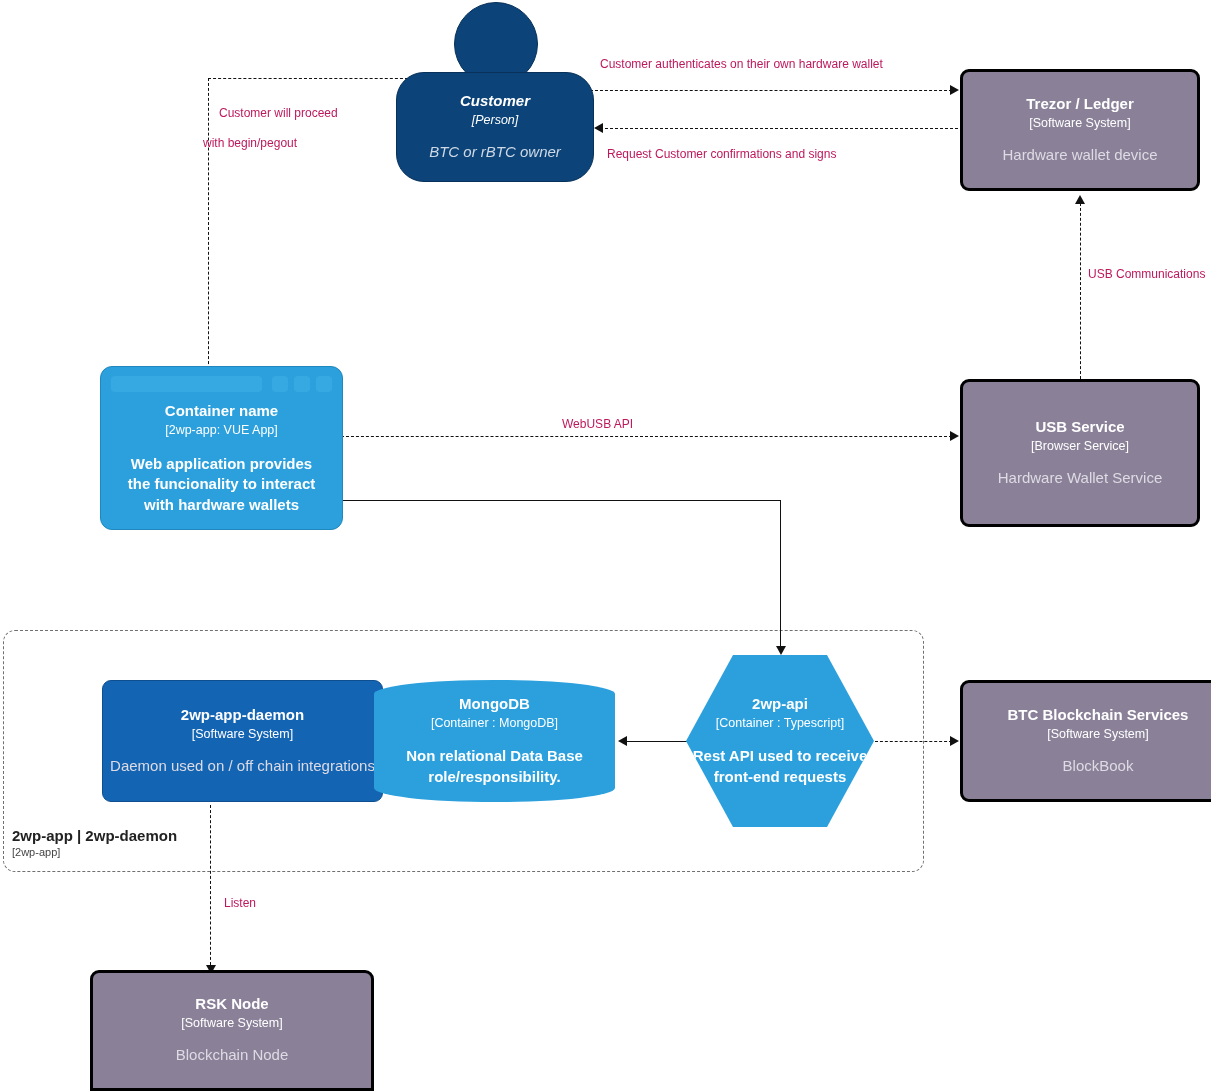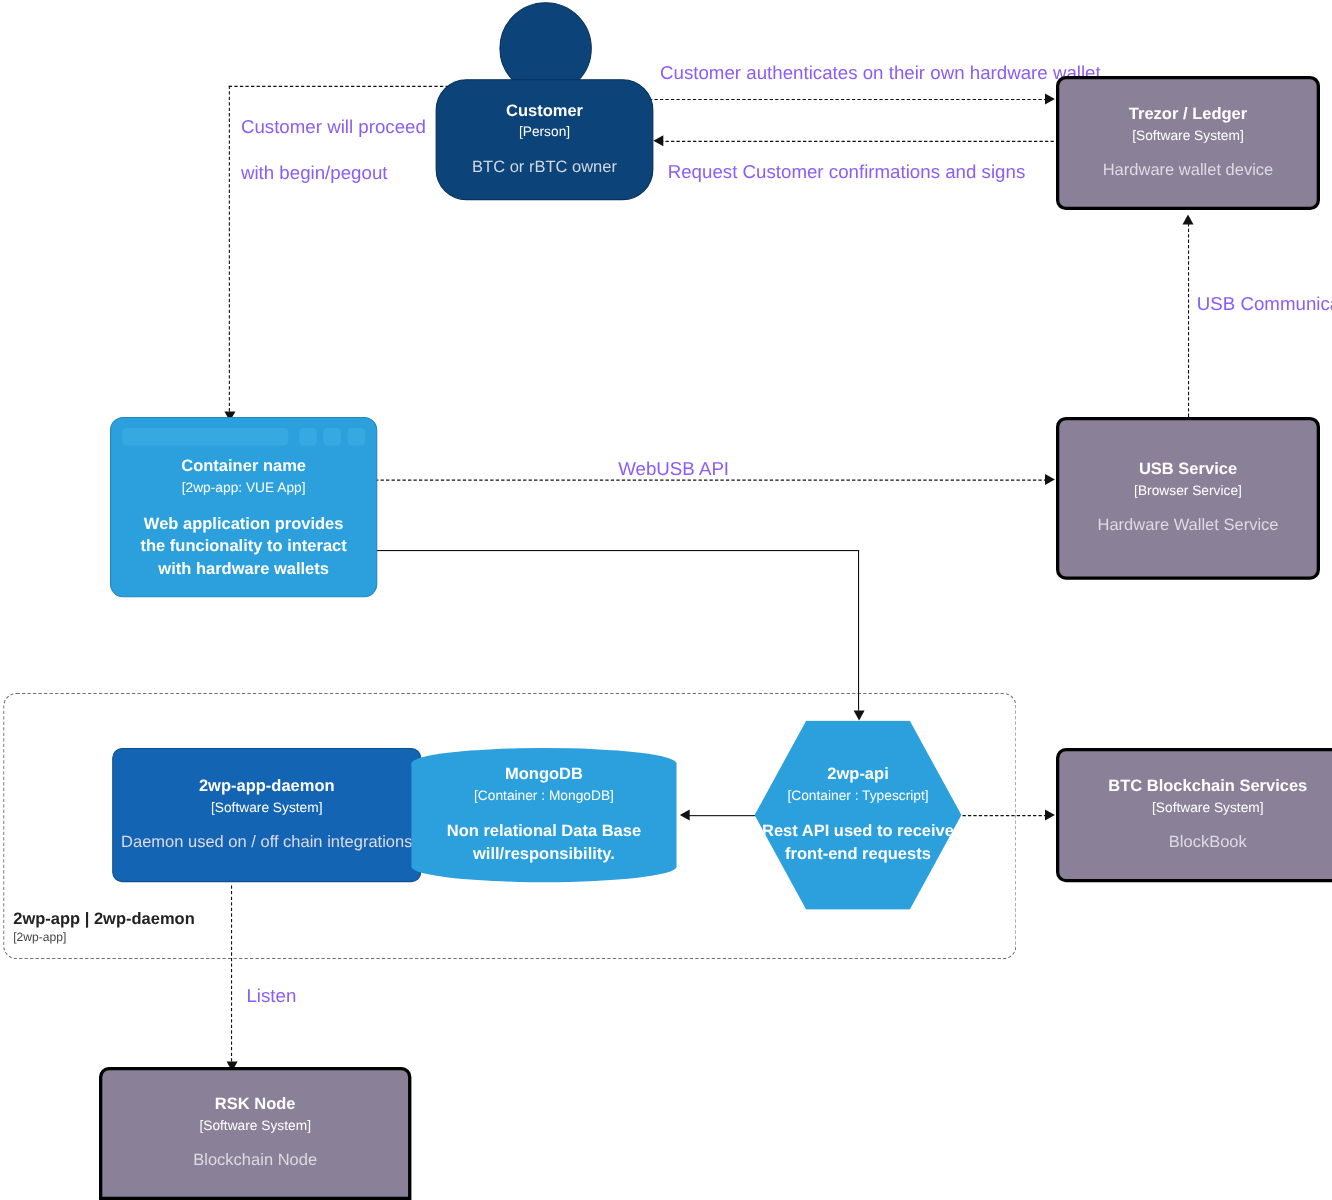--- a/index.html
+++ b/index.html
@@ -12,21 +12,21 @@
   .n-tech{font-size:12.5px;line-height:1.3;margin-top:1px;}
   .n-desc{font-size:15px;line-height:1.35;margin-top:14px;color:#dedbe4;}
   .blue .n-desc{color:#d8ecf8;font-weight:bold;}
   .navy .n-desc{color:#cfd9e6;}
 
   
   .sys{background:#8a8199;border:3px solid #000000;border-radius:9px;}
   .sys .n-title{font-size:15px;}
 
   
-  .person-body{background:#0c4378;border:1px solid #07305a;border-radius:28px;}
+  .person-body{background:#0c4378;border:1px solid #07305a;border-radius:28px;font-style:italic;}
   .person-head{position:absolute;background:#0c4378;border:1px solid #07305a;
                border-radius:50%;}
 
   
   .browser{position:absolute;background:#2ba0dd;border:1px solid #1f88bd;border-radius:12px;}
   .browser-bar{position:absolute;left:10px;right:10px;top:9px;height:16px;}
   .browser-bar .strip{position:absolute;left:0;right:70px;top:0;height:16px;
       background:#37a9e2;border-radius:4px;}
   .browser-bar .dot{position:absolute;top:0;width:16px;height:16px;
       background:#37a9e2;border-radius:4px;}
@@ -72,38 +72,38 @@
   .edge.v.solid{border-left:1.4px solid #111;}
   .arrow{position:absolute;width:0;height:0;}
   .arrow.right{border-top:5px solid transparent;border-bottom:5px solid transparent;
                border-left:9px solid #111;}
   .arrow.left{border-top:5px solid transparent;border-bottom:5px solid transparent;
               border-right:9px solid #111;}
   .arrow.down{border-left:5px solid transparent;border-right:5px solid transparent;
               border-top:9px solid #111;}
   .arrow.up{border-left:5px solid transparent;border-right:5px solid transparent;
             border-bottom:9px solid #111;}
-  .elabel{position:absolute;font-size:17px;color:#8b5cf6;white-space:nowrap;}
+  .elabel{position:absolute;font-size:12px;color:#be185d;white-space:nowrap;}
 </style>
 </head>
 <body>
 
 <div id="canvas">
 
   <div class="boundary" style="left:3px;top:630px;width:919px;height:240px;"></div>
   <div class="boundary-label" style="left:12px;top:827px;">
     <div class="b-name">2wp-app | 2wp-daemon</div>
     <div class="b-tech">[2wp-app]</div>
   </div>
 
   <div class="edge h" style="left:208px;top:78px;width:200px;"></div>
   <div class="edge v" style="left:208px;top:78px;height:296px;"></div>
   <div class="arrow down" style="left:204px;top:374px;"></div>
   <div class="elabel" style="left:219px;top:106px;">Customer will proceed</div>
-  <div class="elabel" style="left:219px;top:136px;margin-top:12px;">with begin/pegout</div>
+  <div class="elabel" style="left:203px;top:136px;">with begin/pegout</div>
 
   <div class="edge h" style="left:590px;top:90px;width:362px;"></div>
   <div class="arrow right" style="left:950px;top:85px;"></div>
   <div class="elabel" style="left:600px;top:57px;">Customer authenticates on their own hardware wallet</div>
 
   <div class="edge h" style="left:600px;top:128px;width:358px;"></div>
   <div class="arrow left" style="left:594px;top:123px;"></div>
   <div class="elabel" style="left:607px;top:147px;">Request Customer confirmations and signs</div>
 
   <div class="edge v" style="left:1080px;top:203px;height:176px;"></div>
@@ -139,21 +139,21 @@
       <div class="n-desc">BTC or rBTC owner</div>
     </div>
   </div>
 
   <div class="node sys" style="left:960px;top:69px;width:240px;height:122px;">
     <div class="n-title">Trezor / Ledger</div>
     <div class="n-tech">[Software System]</div>
     <div class="n-desc">Hardware wallet device</div>
   </div>
 
-  <div class="browser" style="left:100px;top:379px;width:241px;height:162px;text-decoration:underline;">
+  <div class="browser" style="left:100px;top:366px;width:241px;height:162px;text-decoration:underline;">
     <div class="browser-bar">
       <div class="strip"></div>
       <div class="dot" style="right:44px;"></div>
       <div class="dot" style="right:22px;"></div>
       <div class="dot" style="right:0px;"></div>
     </div>
     <div class="browser-inner blue">
       <div class="n-title">Container name</div>
       <div class="n-tech">[2wp-app: VUE App]</div>
       <div class="n-desc">Web application provides the funcionality to interact with hardware wallets</div>
@@ -172,21 +172,21 @@
     <div class="n-desc">Daemon used on / off chain integrations</div>
   </div>
 
   <div class="cyl" style="left:374px;top:680px;width:241px;height:122px;">
     <div class="body"></div>
     <div class="top"></div>
     <div class="bot"></div>
     <div class="label">
       <div class="n-title">MongoDB</div>
       <div class="n-tech">[Container : MongoDB]</div>
-      <div class="n-desc">Non relational Data Base will/responsibility.</div>
+      <div class="n-desc">Non relational Data Base role/responsibility.</div>
     </div>
   </div>
 
   <div class="hex" style="left:686px;top:655px;width:188px;height:172px;">
     <div class="n-title">2wp-api</div>
     <div class="n-tech">[Container : Typescript]</div>
     <div class="n-desc">Rest API used to receive front-end requests</div>
   </div>
 
   <div class="node sys" style="left:960px;top:680px;width:276px;height:122px;">

